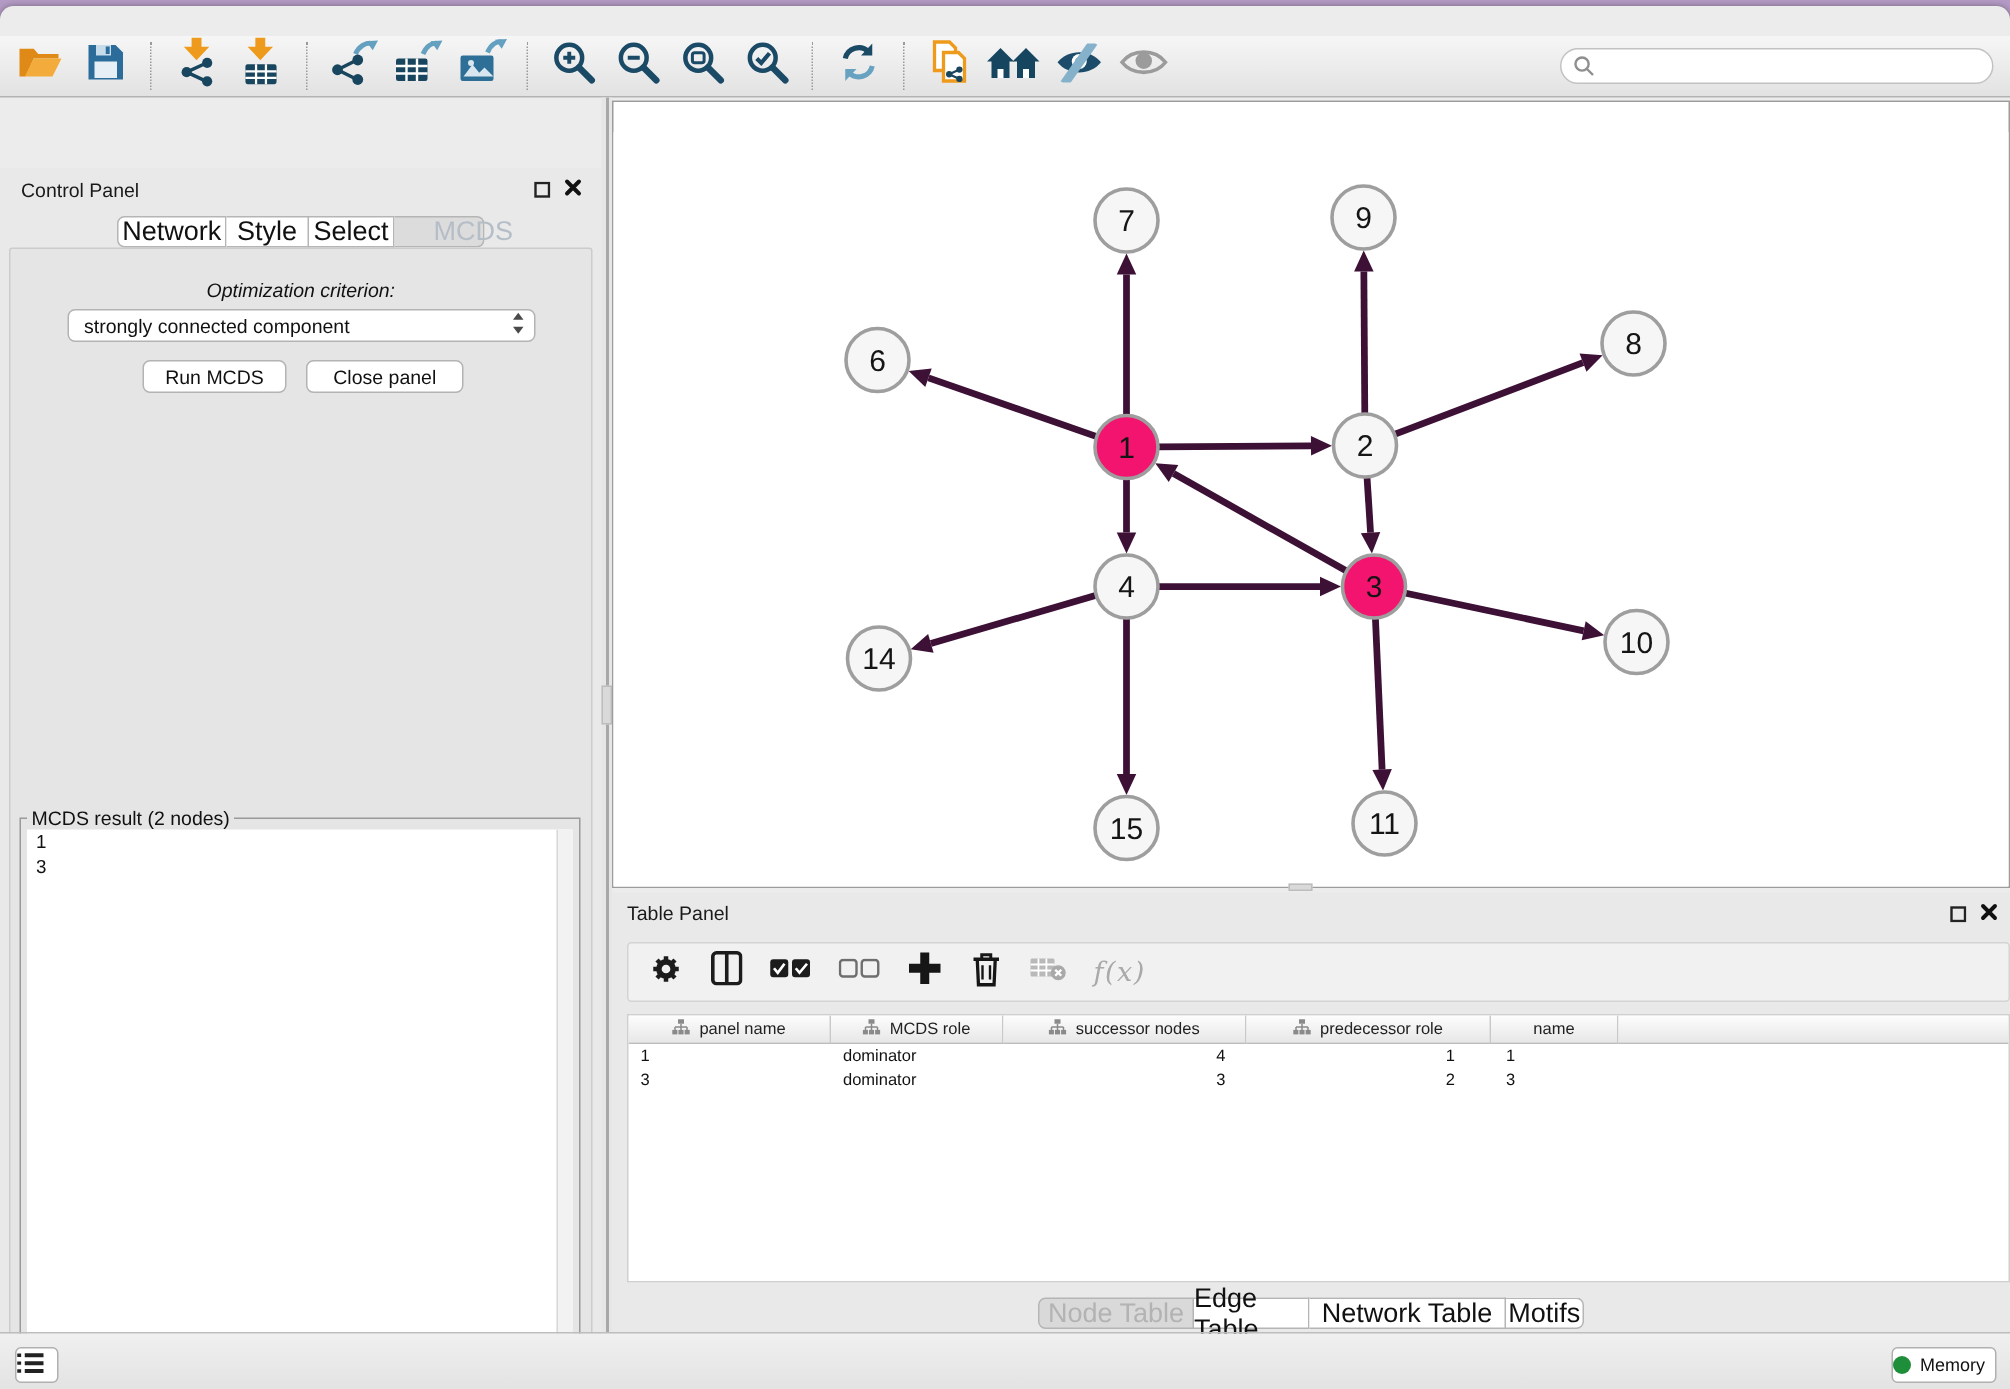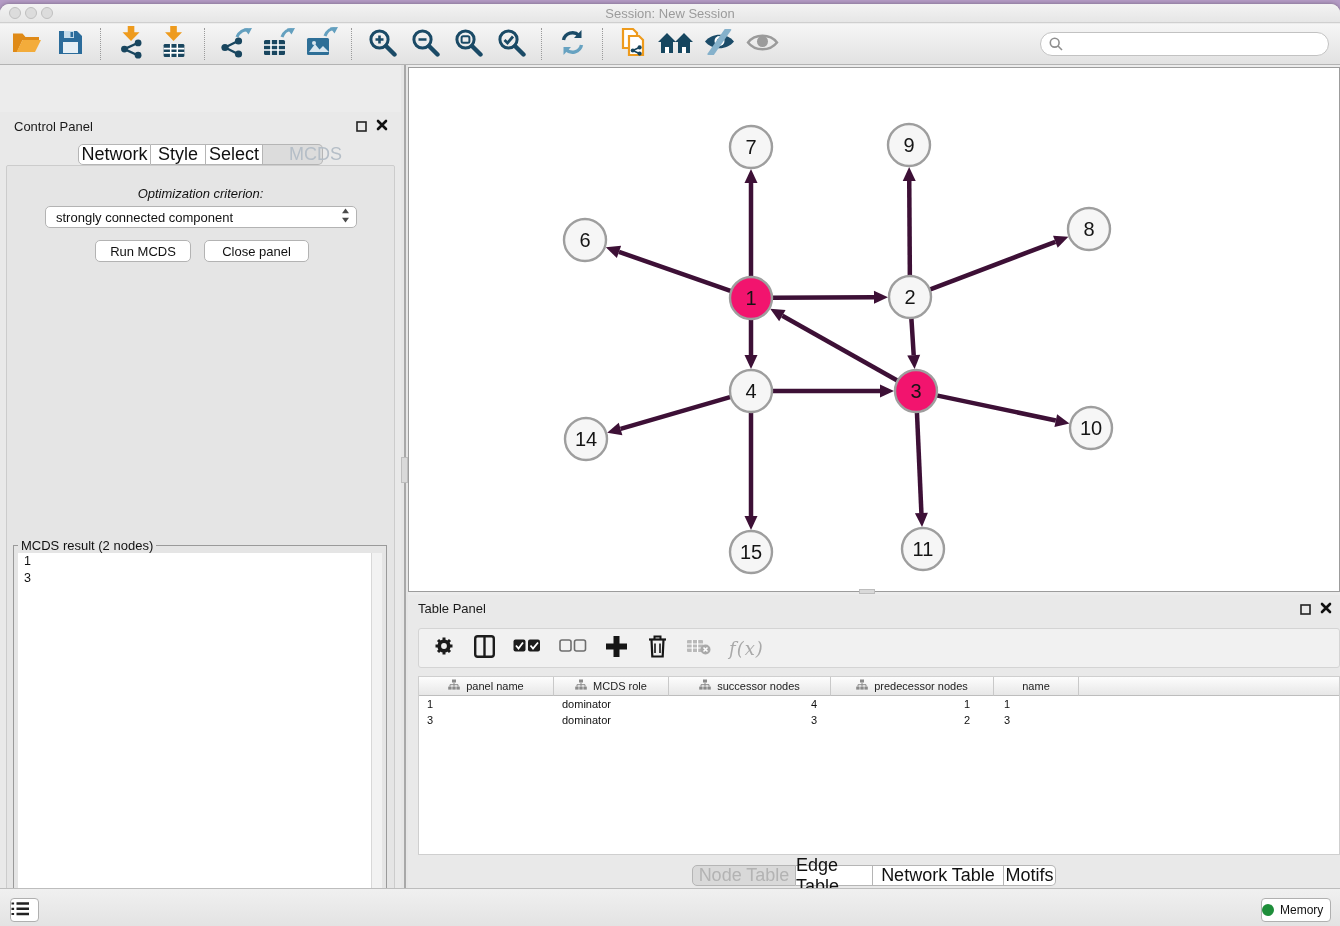--- a/index.html
+++ b/index.html
@@ -93,26 +93,20 @@
   .sb-btn { position:absolute; top:9px; height:24px; background:#fff; border:1px solid #b0b0b0;
     border-radius:4px; display:flex; align-items:center; justify-content:flex-start; gap:6px;
     font-size:12px; cursor:default; }
   .mem-dot { width:12px; height:12px; border-radius:50%; }
 </style>
 </head>
 <body>
 
 <div class="window">
 
-  <div class="titlebar">
-    <span class="tl-dot" style="left:9px"></span>
-    <span class="tl-dot" style="left:25px"></span>
-    <span class="tl-dot" style="left:41px"></span>
-    <div class="title">Session: New Session</div>
-  </div>
 
   <div class="toolbar">
     <span style="display:flex;align-items:center;gap:9px">
         <span class="tool-btn">
           <span><svg width="30" height="25" viewBox="0 0 30 25">
               <path d="M1 3.5h9.5l3 3.5H27v3H10.5L5 22H1z" fill="#df8a17"></path>
               <path d="M10.5 10h18.5L23 22H4.6z" fill="#f3ac3b"></path>
             </svg></span>
         </span>
         <span class="tool-btn">
@@ -508,21 +502,21 @@
             <span>successor nodes</span>
           </div>
           <div class="th" style="width: 163px;">
             <span><svg width="12" height="12" viewBox="0 0 12 12">
                 <rect x="4" y="0.5" width="4" height="3" fill="#8a8a8a"></rect>
                 <path d="M6 3.5v2.2M2 5.7h8M2 5.7v1.9M6 5.7v1.9M10 5.7v1.9" stroke="#8a8a8a" stroke-width="1" fill="none"></path>
                 <rect x="0.2" y="7.6" width="3.4" height="3" fill="#8a8a8a"></rect>
                 <rect x="4.3" y="7.6" width="3.4" height="3" fill="#8a8a8a"></rect>
                 <rect x="8.4" y="7.6" width="3.4" height="3" fill="#8a8a8a"></rect>
               </svg></span>
-            <span>predecessor nodes</span>
+            <span>predecessor role</span>
           </div>
           <div class="th" style="width: 85px;">
             <span>name</span>
           </div>
           <div class="th filler" style="flex: 1 1 0%;"></div>
         </div>
       <div>
           <div class="tr">
             <div class="td" style="width: 135px; text-align: left; padding: 0px 0px 0px 8px;">1</div>
             <div class="td" style="width: 115px; text-align: left; padding: 0px 0px 0px 8px;">dominator</div>

